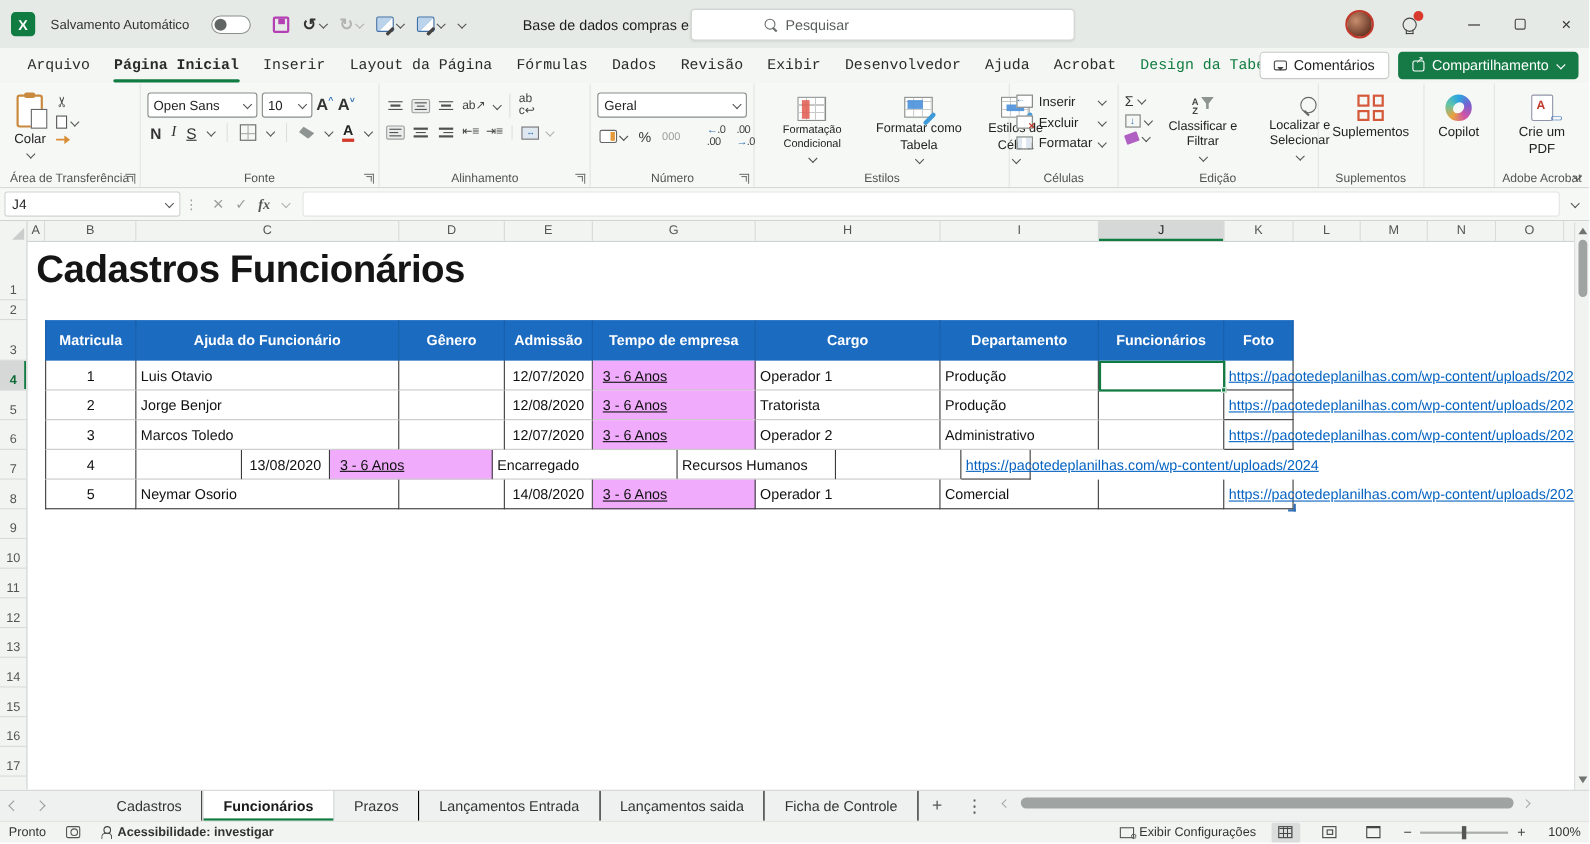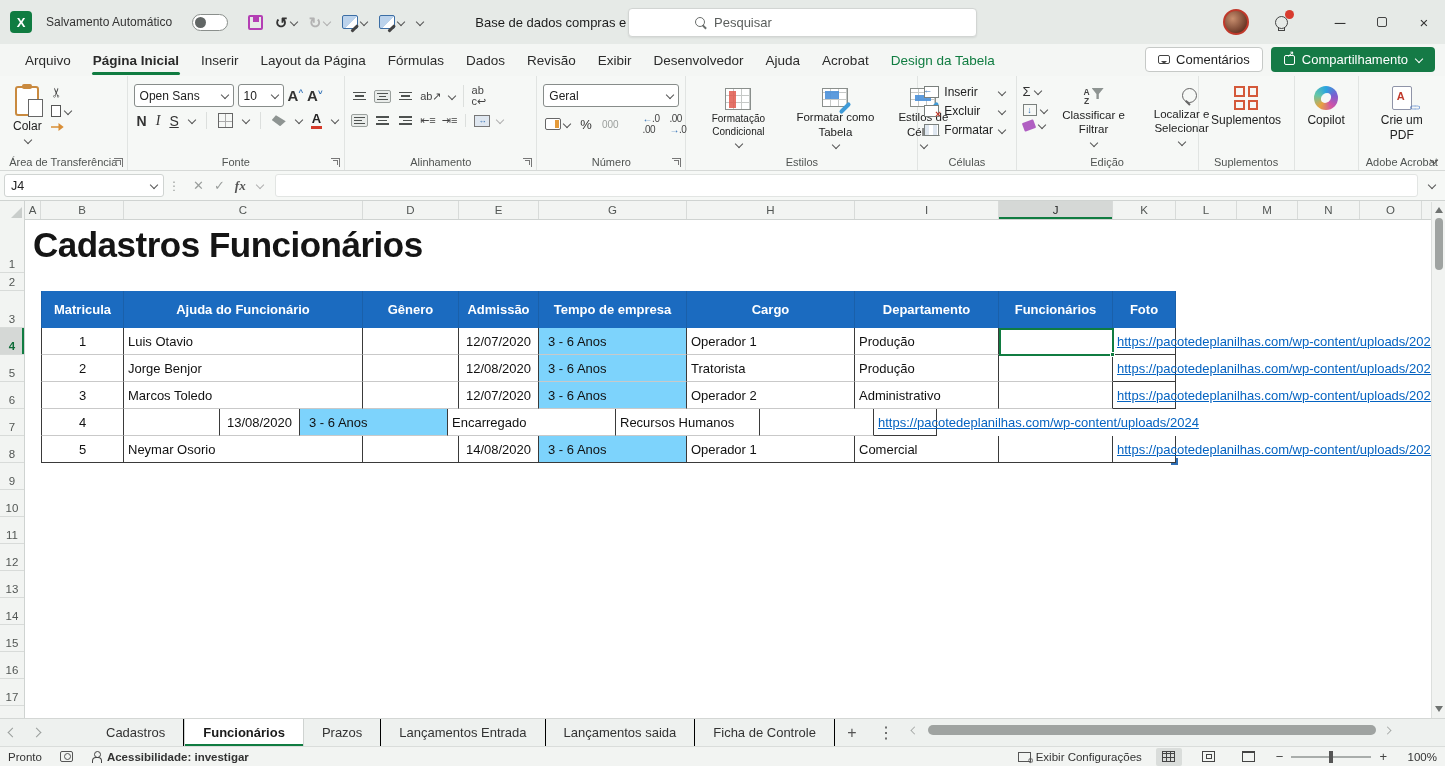--- a/index.html
+++ b/index.html
@@ -165,21 +165,21 @@
   .xtable { position:absolute; left:41px; top:90px; width:1135px; }
   .xhead { display:flex; height:37px; background:#1b6bc0; }
   .xhead .hc { color:#fff; font-weight:bold; font-size:13px; display:flex; align-items:center; justify-content:center; border-right:1px solid #1a60aa; flex:none; }
   .xrow { display:flex; height:27px; background:#fff; }
   .xrow .dc { font-size:13px; color:#111; display:flex; align-items:center; border-right:1px solid #3a3a3a; border-bottom:1px solid #c9c9c9; flex:none; padding:0 4px; overflow:visible; white-space:nowrap; }
   .xrow .dc.first { border-left:1.5px solid #3a3a3a; }
   .xhead .hc.first { border-left:1.5px solid #1a60aa; }
   .xrow:last-child .dc { border-bottom:1.5px solid #3a3a3a; }
   .dc.c-center { justify-content:center; }
   .dc.c-right { justify-content:flex-end; padding-right:7px; }
-  .dc.c-gray { background:#7dd3fc; padding-left:9px; }
+  .dc.c-gray { background:#f0abfc; padding-left:9px;text-decoration:underline; }
   .dc.c-link { border-bottom:1px solid #3a3a3a; }
   .dc .link { color:#0563c1; text-decoration:underline; font-size:13px; }
   .tbl-handle { position:absolute; right:-2px; bottom:-2px; width:7px; height:7px; border-right:2.4px solid #2f6fb5; border-bottom:2.4px solid #2f6fb5; }
   .selcell { position:absolute; left:999px; top:127px; width:115px; height:28px; border:2px solid #107c41; background:transparent; }
   .selcell .handle { position:absolute; right:-3px; bottom:-3px; width:5px; height:5px; background:#107c41; border:1px solid #fff; }
 
   .vscroll { position:absolute; right:0; top:202px; width:14px; height:517px; background:#f1f3f1; border-left:1px solid #dcdfdd; }
   .varrow { width:0; height:0; border-left:4px solid transparent; border-right:4px solid transparent; margin:5px auto; }
   .varrow.up { border-bottom:6px solid #6f7371; }
   .varrow.down { border-top:6px solid #6f7371; position:absolute; bottom:2px; left:3px; }
@@ -274,21 +274,21 @@
         </span>
       <span class="wbtn">─</span>
       <span class="wbtn">
           <span class="restore-ico"></span>
         </span>
       <span class="wbtn">×</span>
     </div>
   </div>
 
   <div class="tabrow">
-    <div style="display:flex;">
+    <div style="display:flex;font-family:Liberation Mono, monospace;">
         <div class="rtab">Arquivo</div>
         <div class="rtab active">Página Inicial</div>
         <div class="rtab">Inserir</div>
         <div class="rtab">Layout da Página</div>
         <div class="rtab">Fórmulas</div>
         <div class="rtab">Dados</div>
         <div class="rtab">Revisão</div>
         <div class="rtab">Exibir</div>
         <div class="rtab">Desenvolvedor</div>
         <div class="rtab">Ajuda</div>

